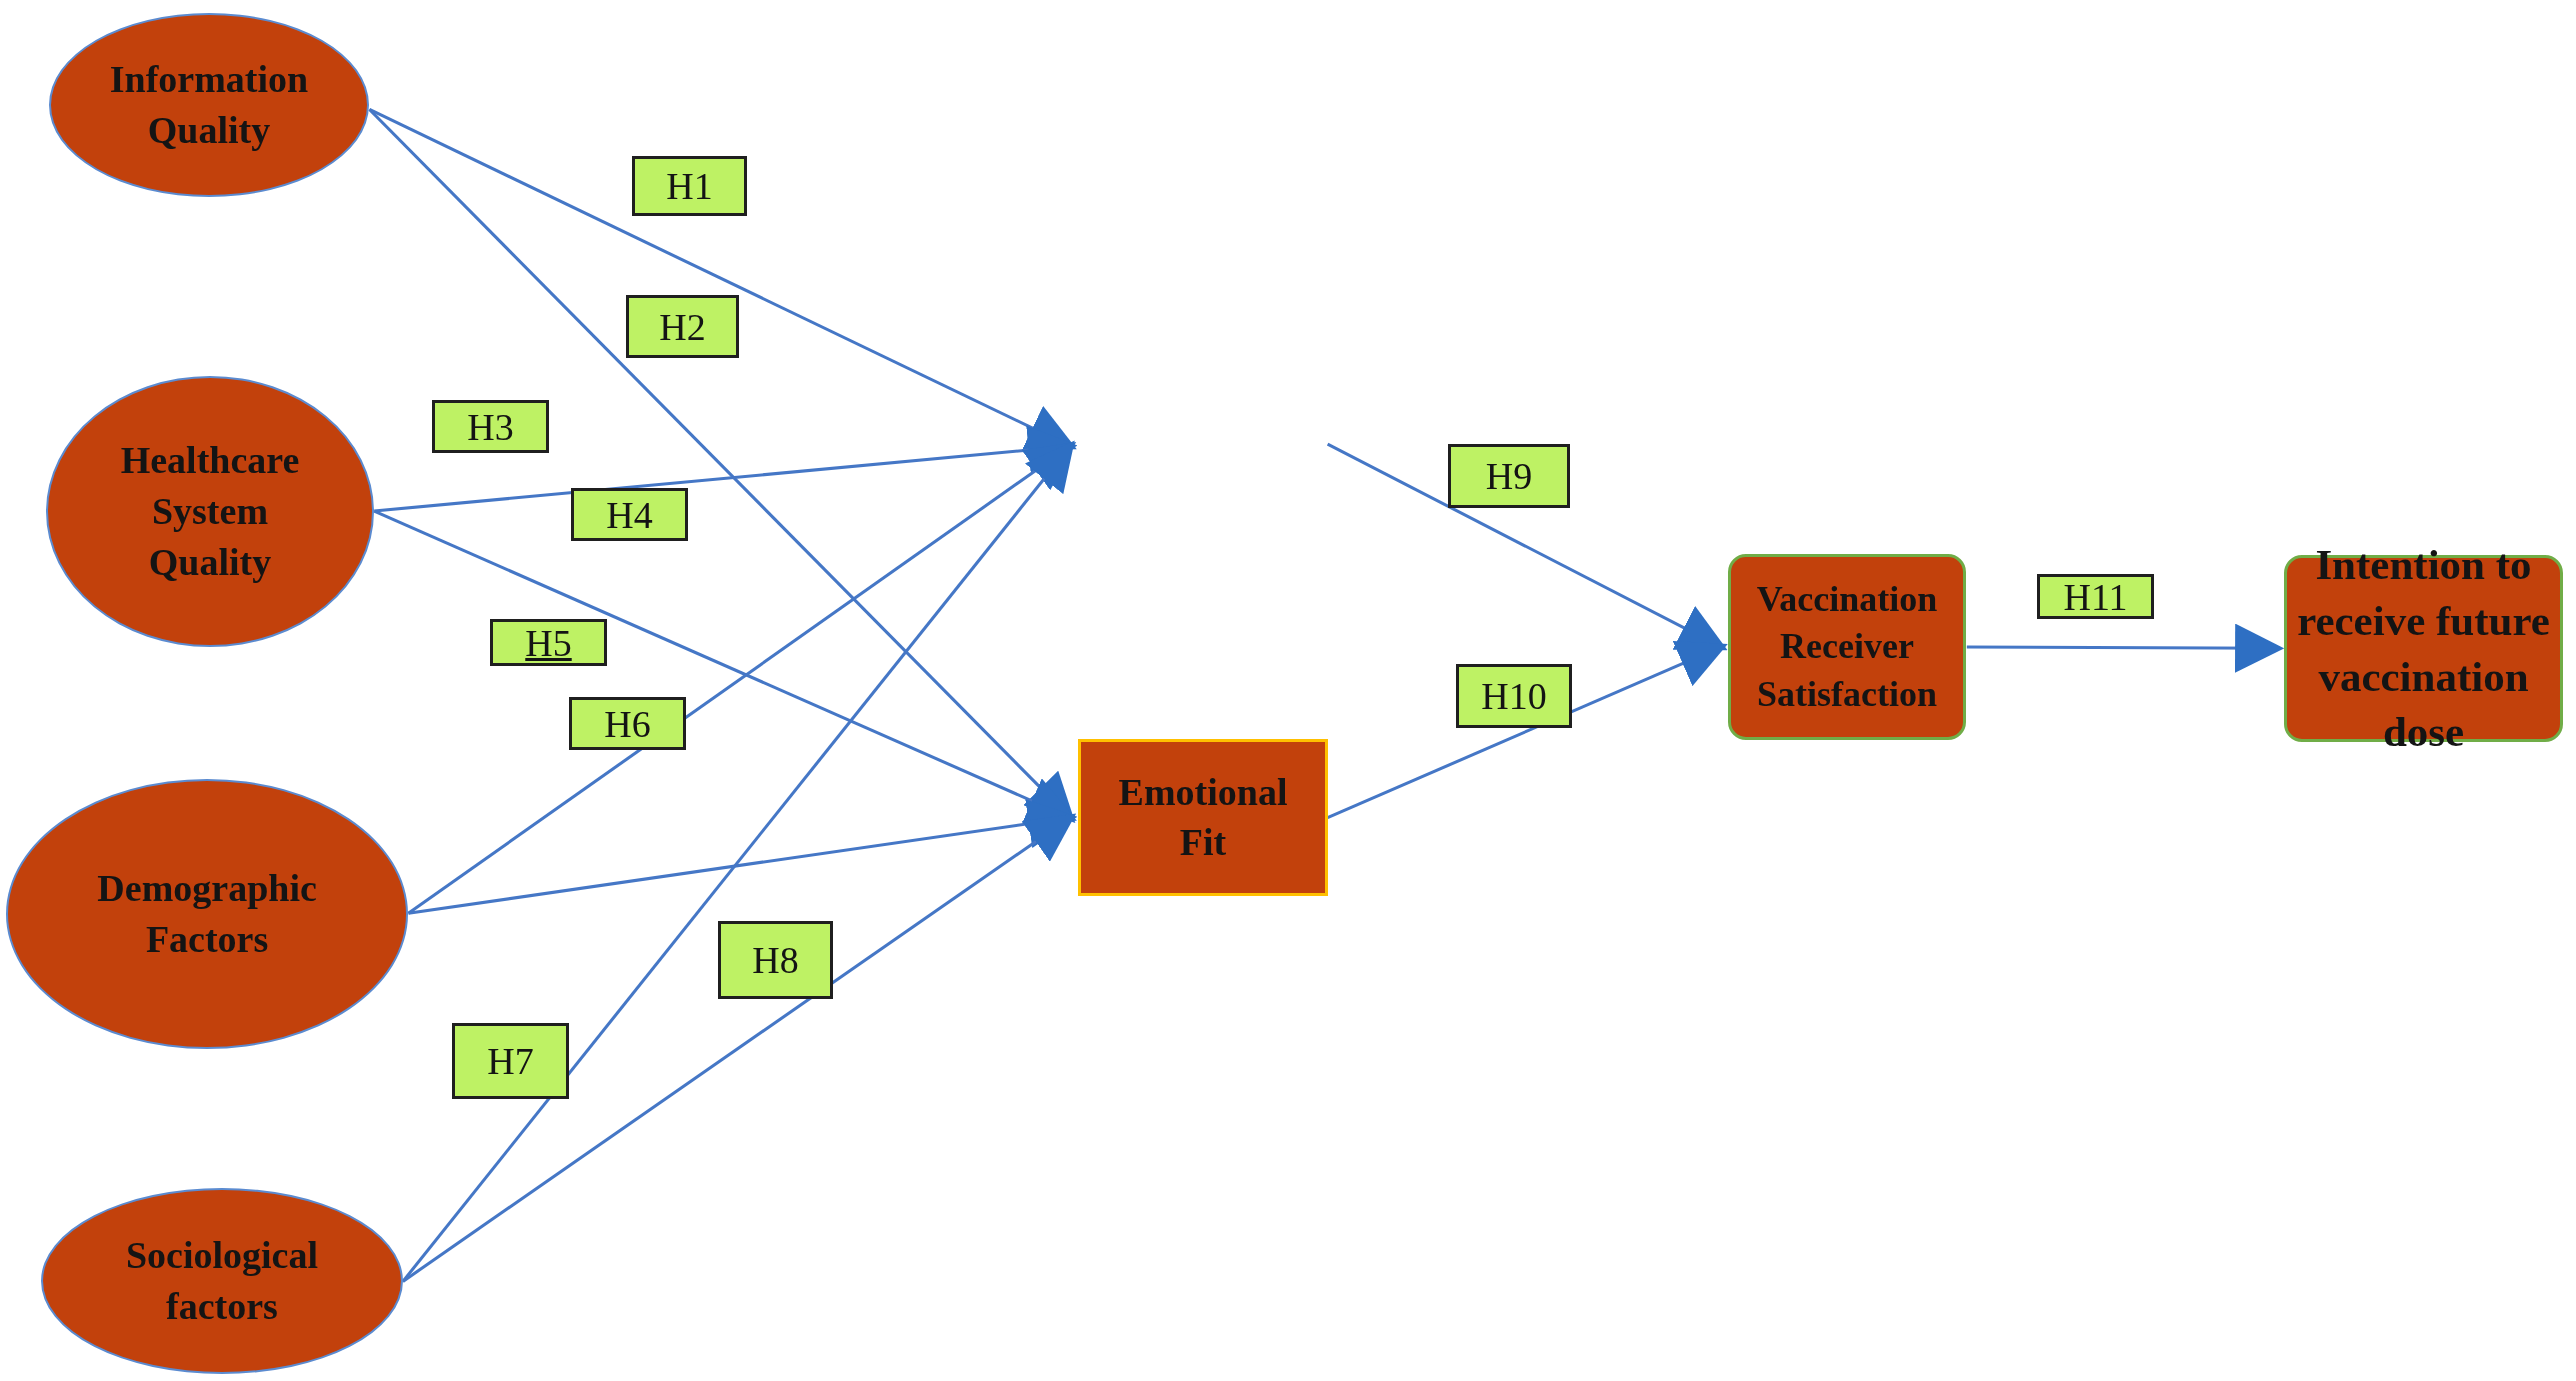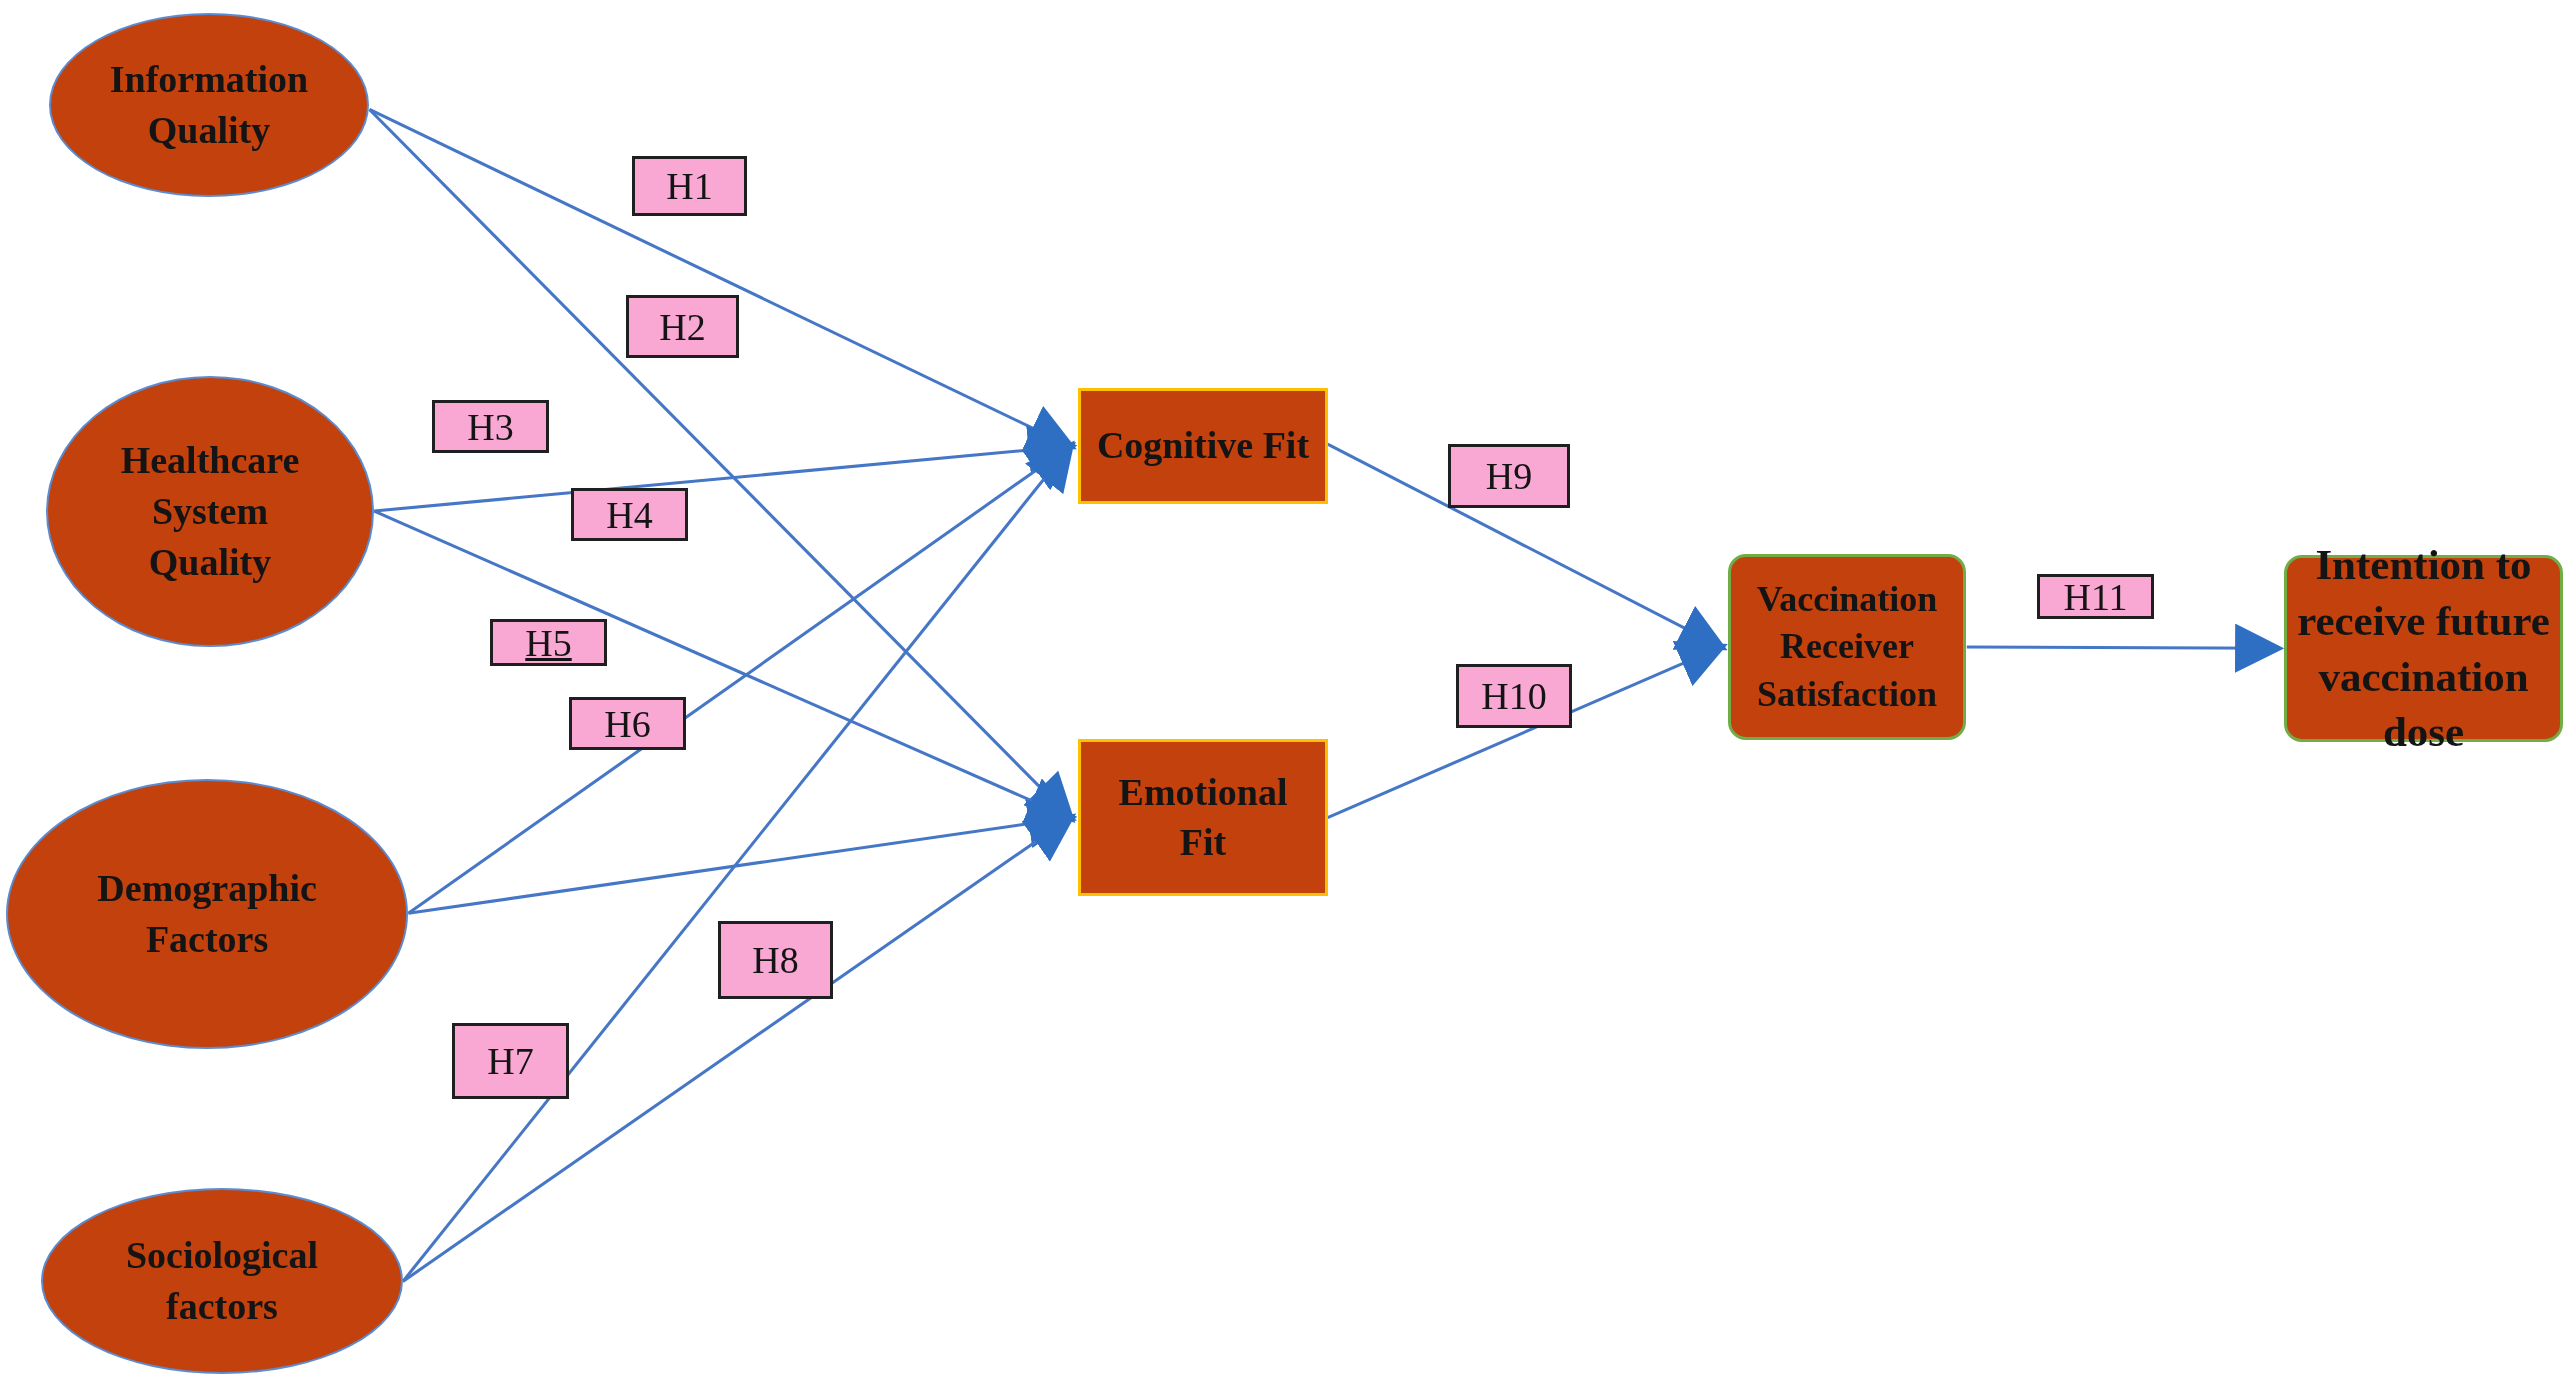--- a/index.html
+++ b/index.html
@@ -44,21 +44,21 @@
   .outcome{
     border:3.4px solid var(--outcome-box-green);
     border-radius:18px;
     font-size:36px;line-height:1.32;
   }
   .outcome.small{font-size:43px;line-height:1.3;}
   .hlabel{
     position:absolute;
     box-sizing:border-box;
     display:flex;align-items:center;justify-content:center;
-    background:#f9a8d4;
+    background:#bef264;
     border:3.4px solid var(--label-box-border);
     font-size:38px;font-weight:400;
   }
   
   #n-iq  {left:49px;  top:13px;   width:320px; height:184px;}
   #n-hsq {left:46px;  top:376px;  width:328px; height:271px;}
   #n-df  {left:6.1px;   top:779px; width:402px; height:270px;}
   #n-sf  {left:41px;  top:1188px; width:362px; height:186px;}
   #n-cf  {left:1078px;top:388px;  width:250px; height:116px;}
   #n-ef  {left:1078px;top:739px; width:250px; height:157px;}
@@ -104,21 +104,20 @@
   <div id="n-iq" class="node ellipse">Information
 Quality</div>
   <div id="n-hsq" class="node ellipse">Healthcare
 System
 Quality</div>
   <div id="n-df" class="node ellipse">Demographic
 Factors</div>
   <div id="n-sf" class="node ellipse">Sociological
 factors</div>
 
-  <div id="n-cf" class="node fitbox">Cognitive Fit</div>
   <div id="n-ef" class="node fitbox">Emotional
 Fit</div>
 
   <div id="n-vrs" class="node outcome">Vaccination
 Receiver
 Satisfaction</div>
   <div id="n-int" class="node outcome small">Intention to
 receive future
 vaccination
 dose</div>

